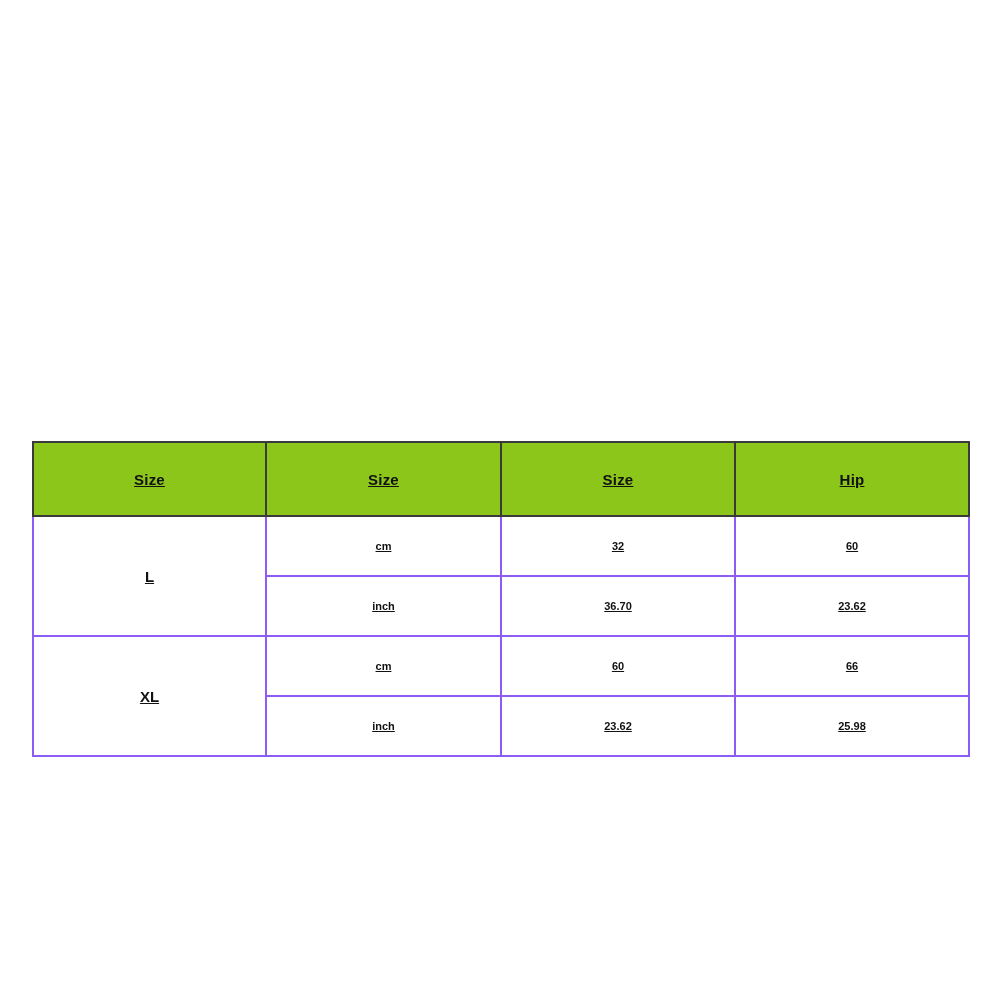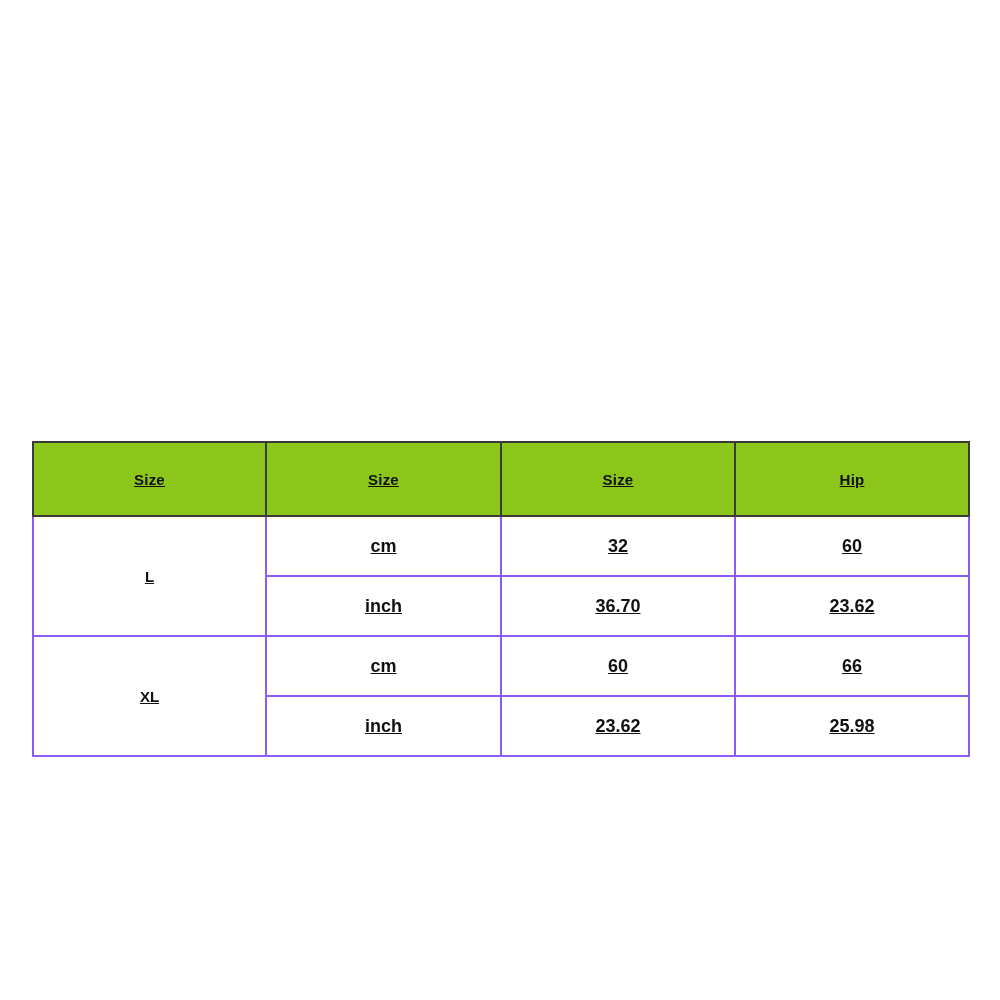--- a/index.html
+++ b/index.html
@@ -61,21 +61,21 @@
   table.size-chart thead th {
     background: #8dc61a;
     height: 40px;
     font-size: 15px;
     letter-spacing: 0.2px;
     border-color: #3a3a3a;
   }
 
   table.size-chart tbody td {
     height: 26px;
-    font-size: 18px;
+    font-size: 11px;
     background: #ffffff;
   }
 
   table.size-chart tbody td.size-cell {
     font-size: 15px;
   }
 
   
   table.size-chart {
     border: 2px solid #2b2b2b;

